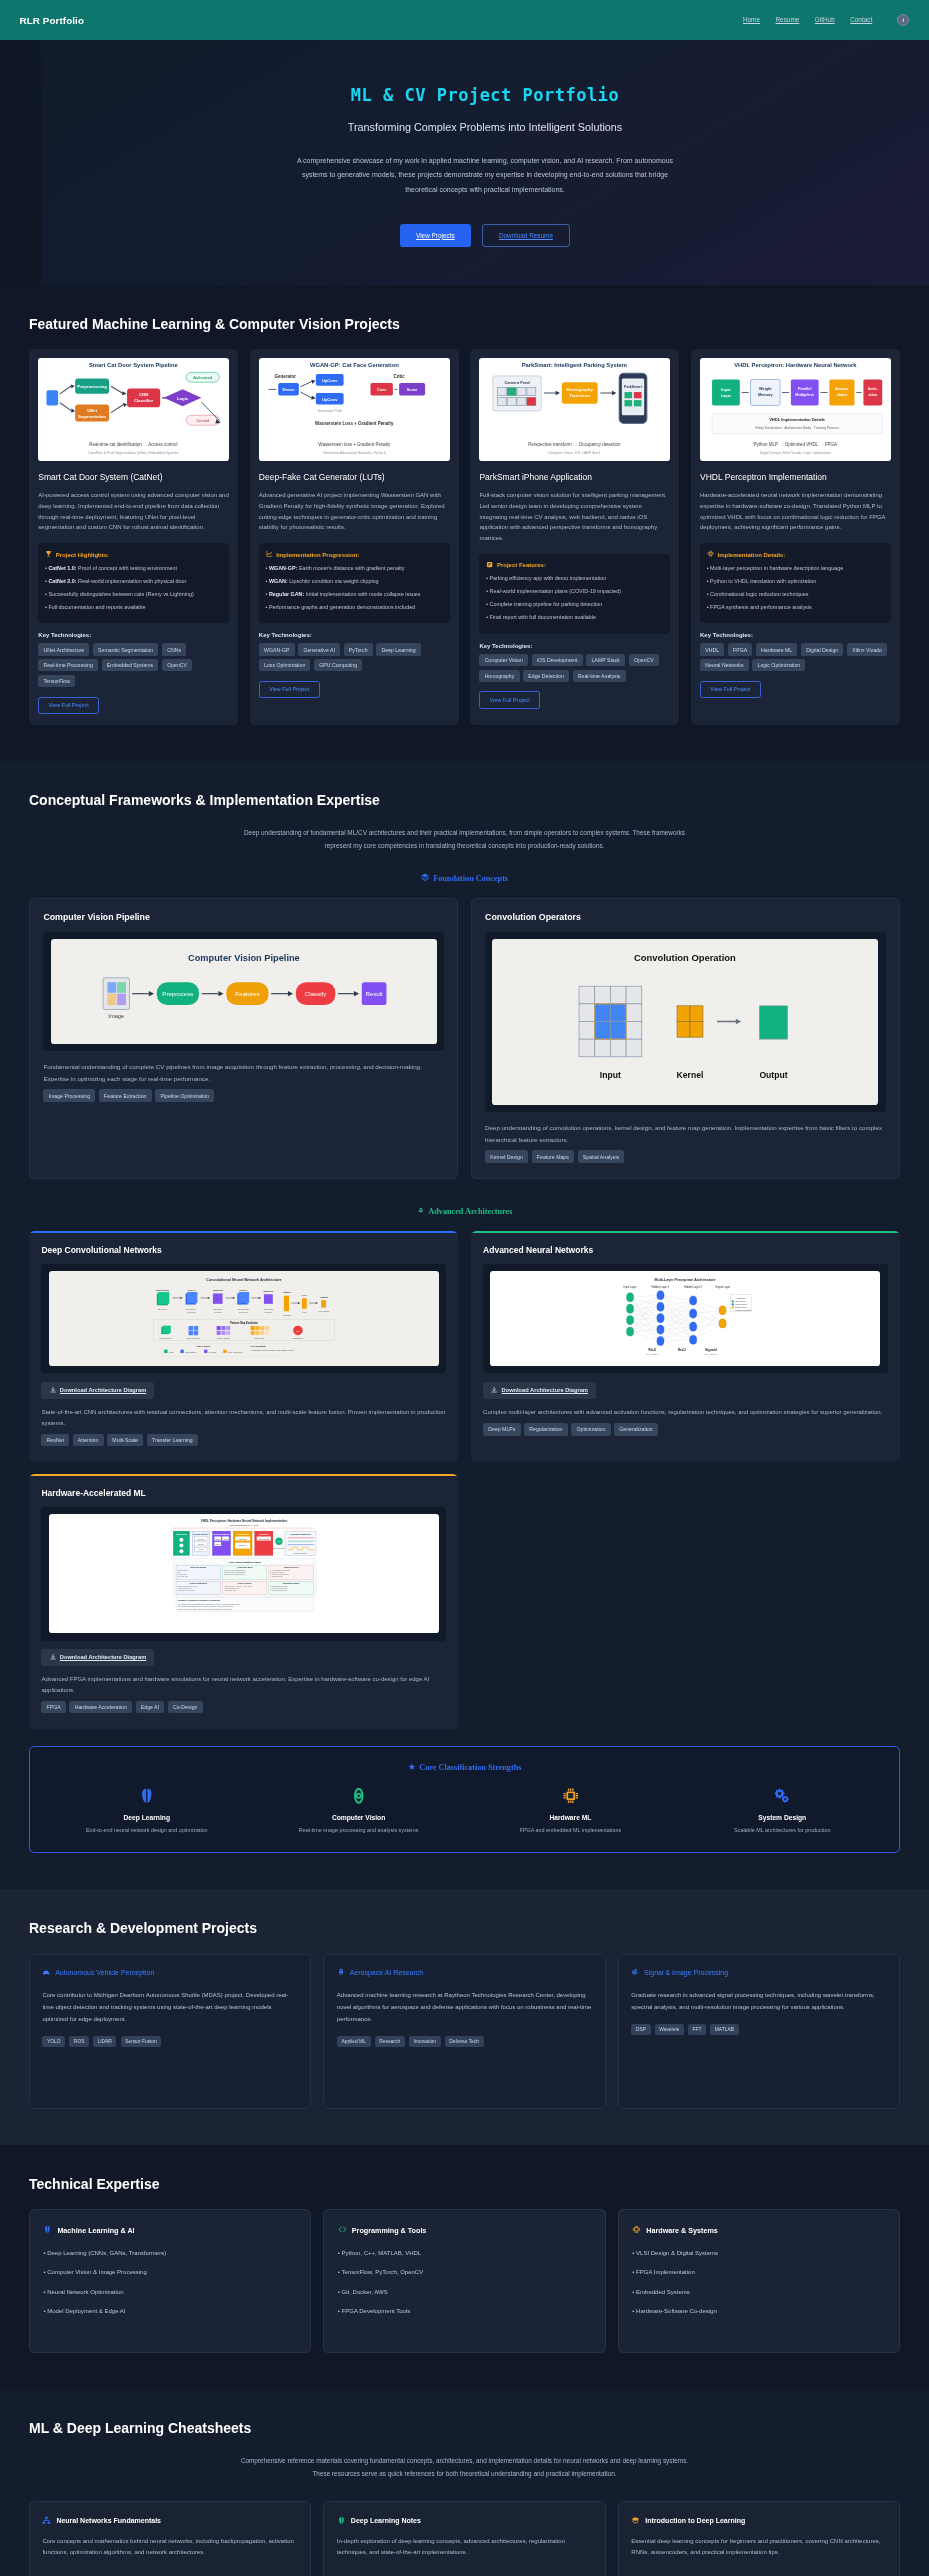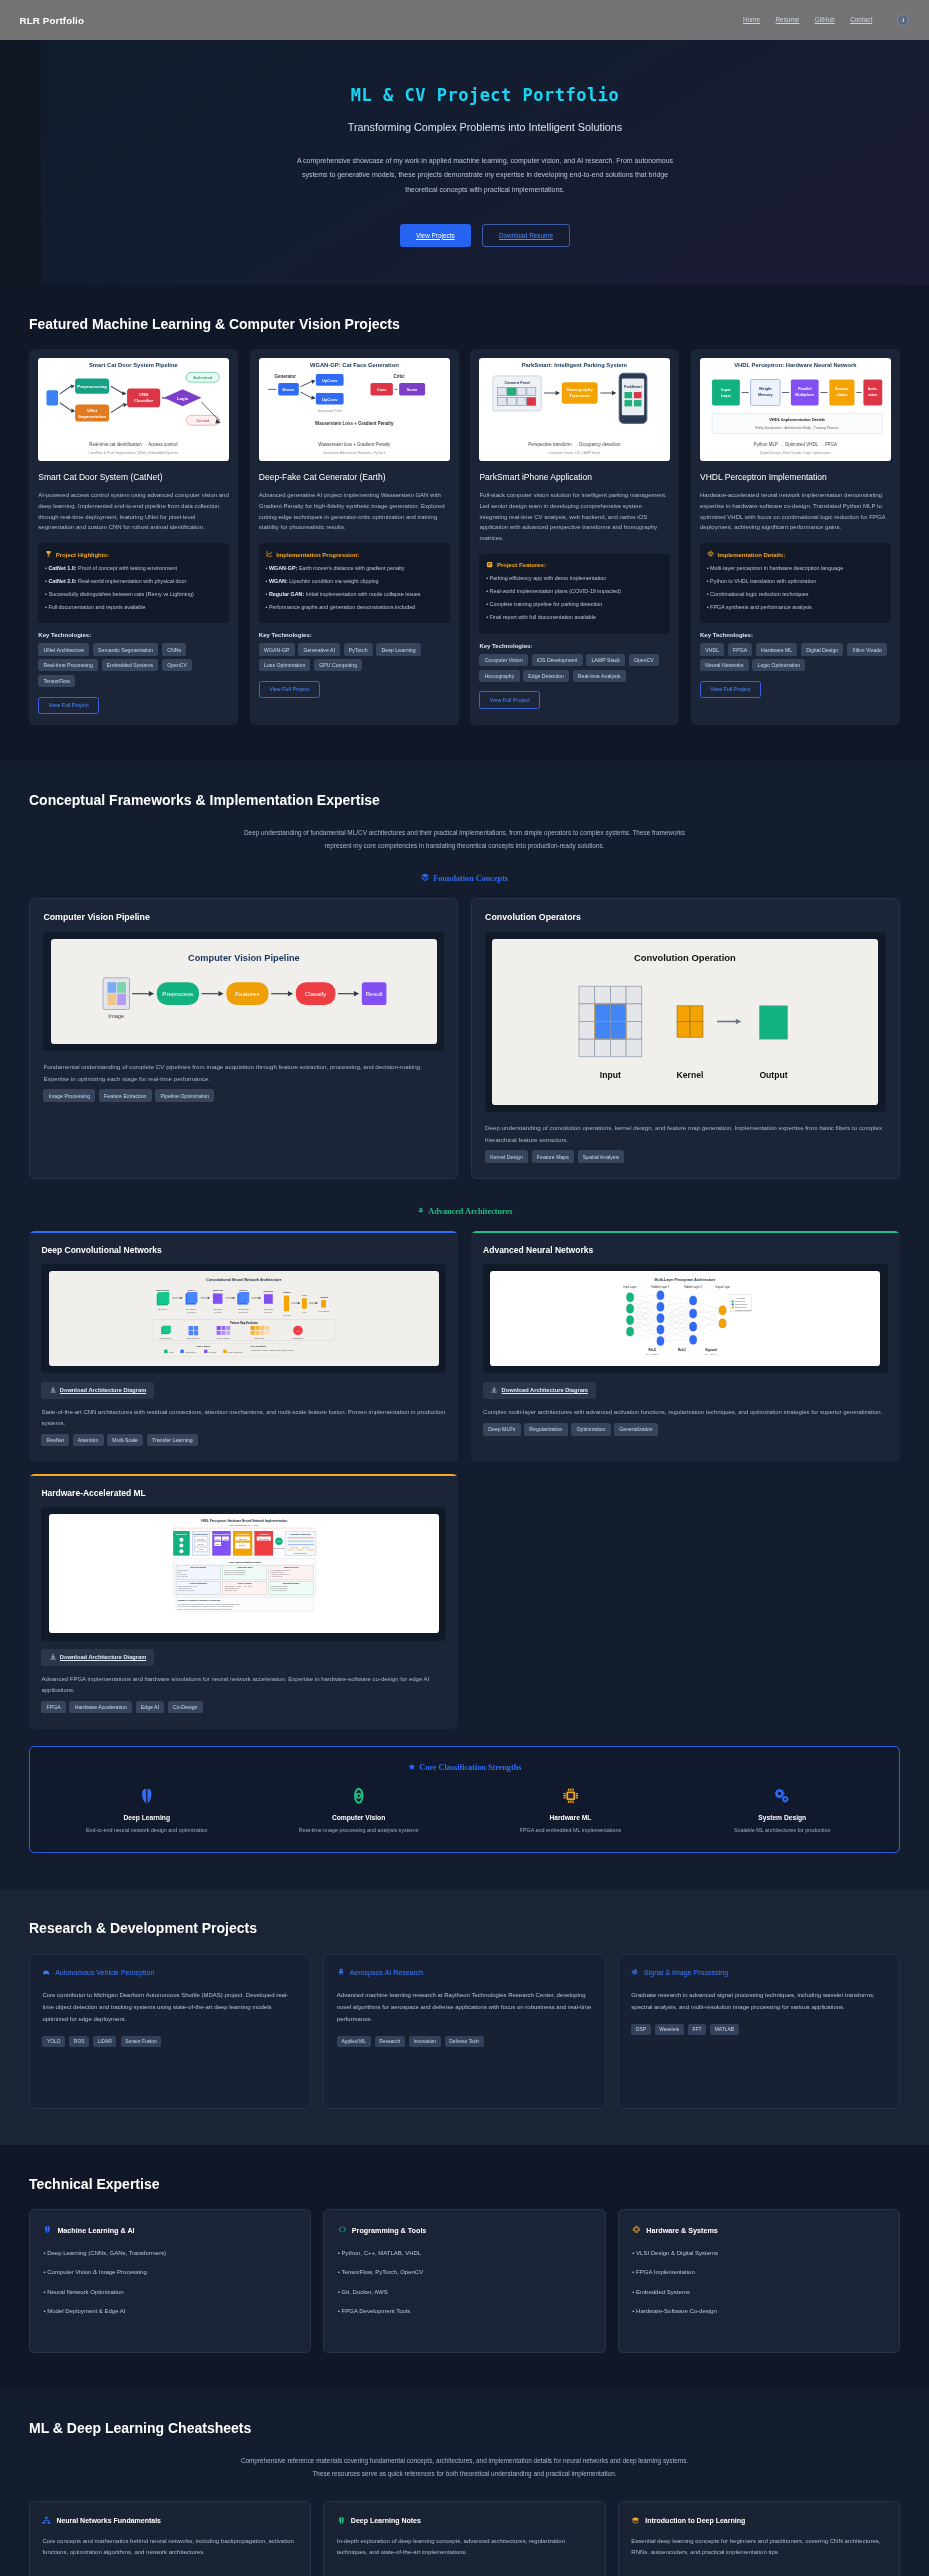--- a/index.html
+++ b/index.html
@@ -7,21 +7,21 @@
   body {
     width:929px;
     font-family:"Liberation Sans", sans-serif;
     color:#e6ecf5;
     -webkit-font-smoothing:antialiased;
   }
   a { text-decoration:none; color:inherit; }
 
   
   .nav {
-    height:40px; background:#737373;
+    height:40px; background:#0f766e;
     display:flex; align-items:center; justify-content:space-between;
     padding:0 19.6px;
   }
   .nav-brand { font-size:9.8px; font-weight:700; color:#fff; letter-spacing:0.1px; }
   .nav-links { display:flex; align-items:center; gap:15.5px; }
   .nav-link { font-size:6.4px; color:#c9d4e4; text-decoration:underline; }
   .nav-avatar {
     width:12.4px; height:12.4px; border-radius:50%;
     background:#5c6a7e; margin-left:9.3px;
     display:flex; align-items:center; justify-content:center;
@@ -294,21 +294,21 @@
     <rect x="236" y="56" width="50" height="28" rx="4" fill="#dc3545"></rect>
             <text x="261" y="74" text-anchor="middle" font-size="8.5" font-weight="700" fill="#fff" font-family="Liberation Sans, sans-serif">Conv</text>
     <rect x="300" y="56" width="58" height="28" rx="4" fill="#7d3fc9"></rect>
             <text x="329" y="74" text-anchor="middle" font-size="8.5" font-weight="700" fill="#fff" font-family="Liberation Sans, sans-serif">Score</text>
     <path d="M290 70 L296 70" stroke="#44506a" stroke-width="2"></path>
     <text x="200" y="150" text-anchor="middle" font-size="10" font-weight="700" fill="#333" font-family="Liberation Sans, sans-serif">Wasserstein Loss + Gradient Penalty</text>
             <text x="200" y="196" text-anchor="middle" font-size="10" fill="#444" font-family="Liberation Sans, sans-serif">Wasserstein loss + Gradient Penalty</text>
                <text x="200" y="214" text-anchor="middle" font-size="7.5" fill="#8892a0" font-family="Liberation Sans, sans-serif">Generative Adversarial Networks, PyTorch</text>
           </svg>
         </div>
-    <div class="proj-name">Deep-Fake Cat Generator (Earth)</div>
+    <div class="proj-name">Deep-Fake Cat Generator (LUTs)</div>
     <div class="proj-desc">Advanced generative AI project implementing Wasserstein GAN with Gradient Penalty for high-fidelity synthetic image generation. Explored cutting-edge techniques in generator-critic optimization and training stability for photorealistic results.</div>
     <div class="hl-box">
       <div class="hl-title">
         <span class="icon"><svg width="7.2" height="7.2" viewBox="0 0 16 16">
                 <path d="M2 2v12h12" stroke="#f5a623" stroke-width="1.5" fill="none"></path>
                 <path d="M3.5 11l3-4 2.5 2.5L13 4" stroke="#f5a623" stroke-width="1.6" fill="none"></path>
               </svg></span>Implementation Progression:
       </div>
       <div class="hl-item">• <b>WGAN-GP:</b> Earth mover's distance with gradient penalty</div>
           <div class="hl-item">• <b>WGAN:</b> Lipschitz condition via weight clipping</div>

